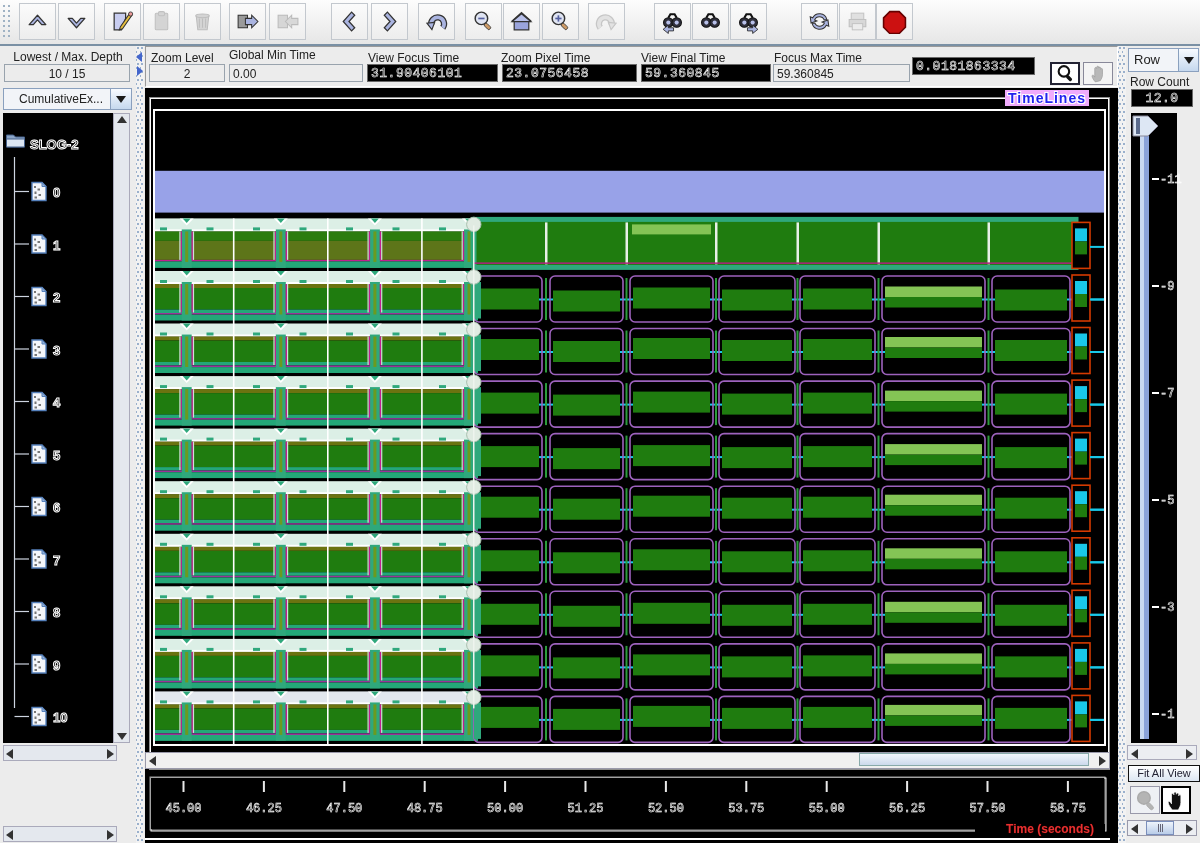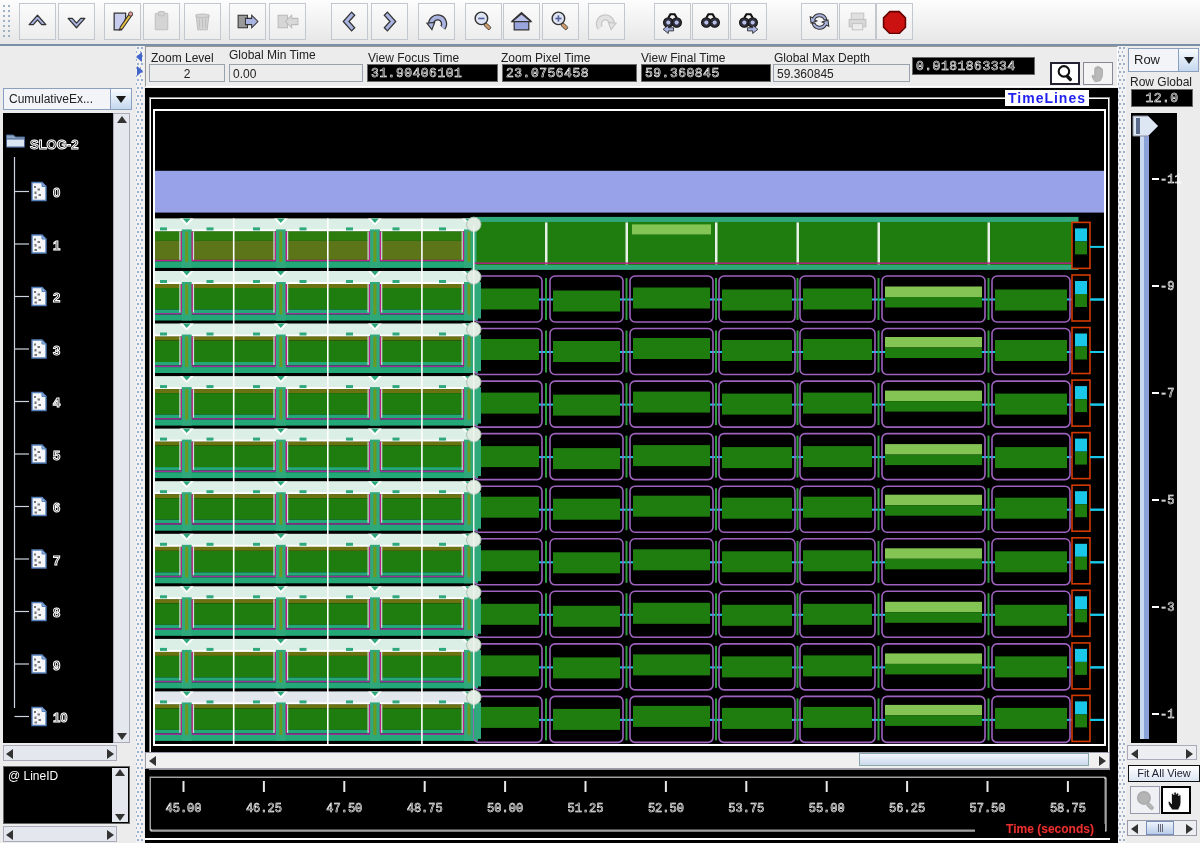--- a/index.html
+++ b/index.html
@@ -9,38 +9,38 @@
 #hdrleft {position:absolute;left:0;top:46px;width:136px;height:40px;background:#ececec}
 .hlbl {position:absolute;font-size:12px;color:#222;white-space:nowrap}
 .fld {position:absolute;font-size:12px;height:18px;line-height:16px;padding:1px 3px;white-space:nowrap;overflow:hidden}
 .fld.gray {background:#ececec;border:1px solid #99a3ad;color:#222}
 .fld.center {text-align:center}
 .fld.led {background:#000;border:1px solid #6a6a6a;color:transparent;-webkit-text-stroke:0.6px #fff;font-family:"Liberation Mono",monospace;font-size:13px;letter-spacing:0.5px}
 #hdrmain {position:absolute;left:145px;top:46px;width:973px;height:41px;border:1px solid #9aa;border-color:#9a9a9a #fff #fff #9a9a9a;background:#ececec}
 .sqbtn {position:absolute;width:30px;height:23px;background:#f4f4f4;border:1px solid #889;display:flex;align-items:center;justify-content:center}
 .sqbtn.selw {background:#fff;border:2px solid #223}
 #center {position:absolute;left:145px;top:88px;width:973px;height:755px;background:#000}
-#combo1 {position:absolute;left:3px;top:88px;width:129px;height:22px;background:#f2f4f8;border:1px solid #8aa0be;font-size:12px;color:#222;line-height:20px;padding-left:5px}
+#combo1 {position:absolute;left:3px;top:88px;width:129px;height:22px;background:#f2f4f8;border:1px solid #8aa0be;font-size:12px;color:#222;line-height:20px;padding-left:15px}
 .cbarrow {position:absolute;right:0;top:0;width:21px;height:100%;background:linear-gradient(#f8fbff,#c5d8ee);border-left:1px solid #8aa0be;display:flex;align-items:center;justify-content:center}
 .tri {width:0;height:0;border:5px solid transparent;border-top:7px solid #1a1a1a;margin-top:6px}
 #tree {position:absolute;left:3px;top:113px;width:110px;height:630px;background:#000;overflow:hidden}
 .treetxt {font:bold 13px "Liberation Sans",sans-serif;fill:none;stroke:#fff;stroke-width:1}
 #treevsb {position:absolute;left:113px;top:113px;width:17px;height:630px;background:#e4e8ee;border:1px solid #aab}
 #treehsb {position:absolute;left:3px;top:745px;width:114px;height:16px;background:#e4e8ee;border:1px solid #aab}
 #lineid {position:absolute;left:3px;top:766px;width:127px;height:58px;background:#000;color:#fff;font-size:12px;padding:2px 4px;border:1px solid #666}
 .lvs {position:absolute;right:1px;top:1px;width:16px;height:54px;background:#e4e8ee}
 #lhsb {position:absolute;left:3px;top:826px;width:114px;height:16px;background:#e4e8ee;border:1px solid #aab}
 .sbarr {position:absolute;width:0;height:0;border:5px solid transparent}
 .sbarr.up {left:3px;border-bottom:7px solid #333;border-top:0}
 .sbarr.down {left:3px;border-top:7px solid #333;border-bottom:0}
 .sbarr.left {top:3px;border-right:7px solid #333;border-left:0}
 .sbarr.right {top:3px;border-left:7px solid #333;border-right:0}
 .hsb {position:absolute;height:15px;background:#eceef2;border:1px solid #aab}
 #tlborder {position:absolute;left:149px;top:97px;width:961px;height:673px;border:1px solid #8f8f8f;box-shadow:inset 0 0 0 1px #fafafa}
-#tltitle {position:absolute;left:1005px;top:90px;font:bold 14px "Liberation Sans",sans-serif;letter-spacing:1px;color:#2222ee;background:#ffffff;padding:0 3px;text-shadow:1px 1px 0 #fff,-1px -1px 0 #fff,1px -1px 0 #fff,-1px 1px 0 #fff}
+#tltitle {position:absolute;left:1005px;top:90px;font:bold 14px "Liberation Sans",sans-serif;letter-spacing:1px;color:#2222ee;background:#f0abfc;padding:0 3px;text-shadow:1px 1px 0 #fff,-1px -1px 0 #fff,1px -1px 0 #fff,-1px 1px 0 #fff}
 #canvwrap {position:absolute;left:153px;top:109px;width:953px;height:637px;border:2px solid #fff;background:#000}
 #mainhsb {position:absolute;left:145px;top:752px;width:965px;height:17px;background:#f0f0f0;border:1px solid #99a}
 .ledtxt {font:12px "Liberation Mono",monospace;fill:none;stroke:#fff;stroke-width:0.6}
 #rp {position:absolute;left:1127px;top:46px;width:73px;height:797px;background:#ececec}
 #combo2 {position:absolute;left:1px;top:2px;width:71px;height:24px;background:#f2f4f8;border:1px solid #8aa0be;font-size:13px;color:#222;line-height:22px;padding-left:5px}
 #fitbtn {position:absolute;left:1px;top:719px;width:72px;height:17px;background:linear-gradient(#ffffff,#dce6f2);border:1px solid #111;font-size:11px;color:#223;text-align:center;line-height:15px;overflow:hidden;white-space:nowrap}
 #rzoom {position:absolute;left:1130px;top:786px;width:30px;height:28px;background:#eef0f4;border:1px solid #99a;display:flex;align-items:center;justify-content:center}
 #rhand {position:absolute;left:1161px;top:786px;width:30px;height:28px;background:#fff;border:2px solid #000;display:flex;align-items:center;justify-content:center}
 #rslider2 {position:absolute;left:1127px;top:820px;width:70px;height:16px;background:#eceef2;border:1px solid #99a}
 #rthumb {position:absolute;left:18px;top:0px;width:28px;height:14px;background:linear-gradient(#eef4fc,#b9cce8);border:1px solid #7a8ebb;display:flex;align-items:center;justify-content:center;gap:1px}
@@ -178,29 +178,33 @@
           <path d="M4 10 h16 v7 h-16 z" fill="#d8d8d8" stroke="#c0c0c0"></path>
           <rect x="7" y="14" width="10" height="6" fill="#ececec" stroke="#c4c4c4"></rect>
         </svg>
       </div>
       <div class="tbtn" style="left:876px;top:3px;width:37px;height:37px">
         <svg width="25" height="25" viewBox="0 0 24 24" xmlns="http://www.w3.org/2000/svg">
           <path d="M7.5 2.5 h9 l6 6 v9 l-6 6 h-9 l-6 -6 v-9 z" fill="#cc1111" stroke="#660000" stroke-width="1.5"></path>
         </svg>
       </div>
     </div>
+<div id="hdrleft">
+      <div class="hlbl" style="left:4px;top:4px;width:128px;text-align:center">Lowest / Max. Depth</div>
+      <div class="fld gray" style="left:4px;top:18px;width:126px;text-align:center">10 / 15</div>
+    </div>
     <div style="position:absolute;left:136px;top:52px;width:0;height:0;border:5px solid transparent;border-right:6px solid #4466cc;border-left:0;z-index:9"></div>
     <div style="position:absolute;left:137px;top:66px;width:0;height:0;border:5px solid transparent;border-left:6px solid #4466cc;border-right:0;z-index:9"></div>
     <div id="hdrmain">
       <div class="hlbl" style="left:5px;top:4px">Zoom Level</div>
       <div class="hlbl" style="left:83px;top:1px">Global Min Time</div>
       <div class="hlbl" style="left:222px;top:4px">View  Focus Time</div>
       <div class="hlbl" style="left:355px;top:4px">Zoom Pixel Time</div>
       <div class="hlbl" style="left:495px;top:4px">View Final Time</div>
-      <div class="hlbl" style="left:628px;top:4px">Global Max Depth</div>
+      <div class="hlbl" style="left:628px;top:4px">Focus Max Time</div>
       <div class="hlbl" style="left:767px;top:16px">Time Per Pixel</div>
       <div class="fld gray center" style="left:3px;top:17px;width:76px">2</div>
       <div class="fld gray" style="left:83px;top:17px;width:134px">0.00</div>
       <div class="fld led" style="left:221px;top:17px;width:131px">31.90406101</div>
       <div class="fld led" style="left:356px;top:17px;width:135px">23.0756458</div>
       <div class="fld led" style="left:495px;top:17px;width:130px">59.360845</div>
       <div class="fld gray" style="left:627px;top:17px;width:137px">59.360845</div>
       <div class="fld led" style="left:766px;top:10px;width:123px">0.0181863334</div>
       <div class="sqbtn selw" style="left:904px;top:15px">
         <svg width="21" height="21" viewBox="0 0 20 20" xmlns="http://www.w3.org/2000/svg">
@@ -1141,33 +1145,29 @@
         <text x="50" y="609.0" class="treetxt">10</text>
       </svg></div>
     <div id="treevsb">
       <div class="sbarr up" style="top:2px"></div>
       <div class="sbarr down" style="bottom:2px"></div>
     </div>
     <div id="treehsb">
       <div class="sbarr left" style="left:2px"></div>
       <div class="sbarr right" style="right:2px"></div>
     </div>
-    <div id="lineid">@ LineID<div class="lvs">
-        <div class="sbarr up" style="top:1px"></div>
-        <div class="sbarr down" style="bottom:1px"></div>
-      </div></div>
     <div id="lhsb">
       <div class="sbarr left" style="left:2px"></div>
       <div class="sbarr right" style="right:2px"></div>
     </div>
 <div id="rp">
       <div id="combo2"><span>Row</span><div class="cbarrow" style="width:20px">
           <div class="tri"></div>
         </div></div>
-      <div class="hlbl" style="left:3px;top:29px;width:70px;font-size:12px">Row Global</div>
+      <div class="hlbl" style="left:3px;top:29px;width:70px;font-size:12px">Row Count</div>
       <div class="fld led" style="left:4px;top:43px;width:62px;text-align:center;padding:1px 0">12.0</div>
       <svg width="64" height="630" viewBox="0 0 64 630" xmlns="http://www.w3.org/2000/svg" style="position:absolute;left:4px;top:67px;background:#000">
         <rect x="46" y="0" width="18" height="630" fill="#ececec"></rect>
         <rect x="9" y="6" width="9" height="620" fill="#8aa2d8"></rect>
         <rect x="9" y="6" width="4" height="620" fill="#c8d8f0"></rect>
         <rect x="21" y="65" width="7" height="2" fill="#fff"></rect>
         <text x="29" y="70" class="ledtxt">-11</text>
         <rect x="21" y="172" width="7" height="2" fill="#fff"></rect>
         <text x="29" y="177" class="ledtxt">-9</text>
         <rect x="21" y="279" width="7" height="2" fill="#fff"></rect>

